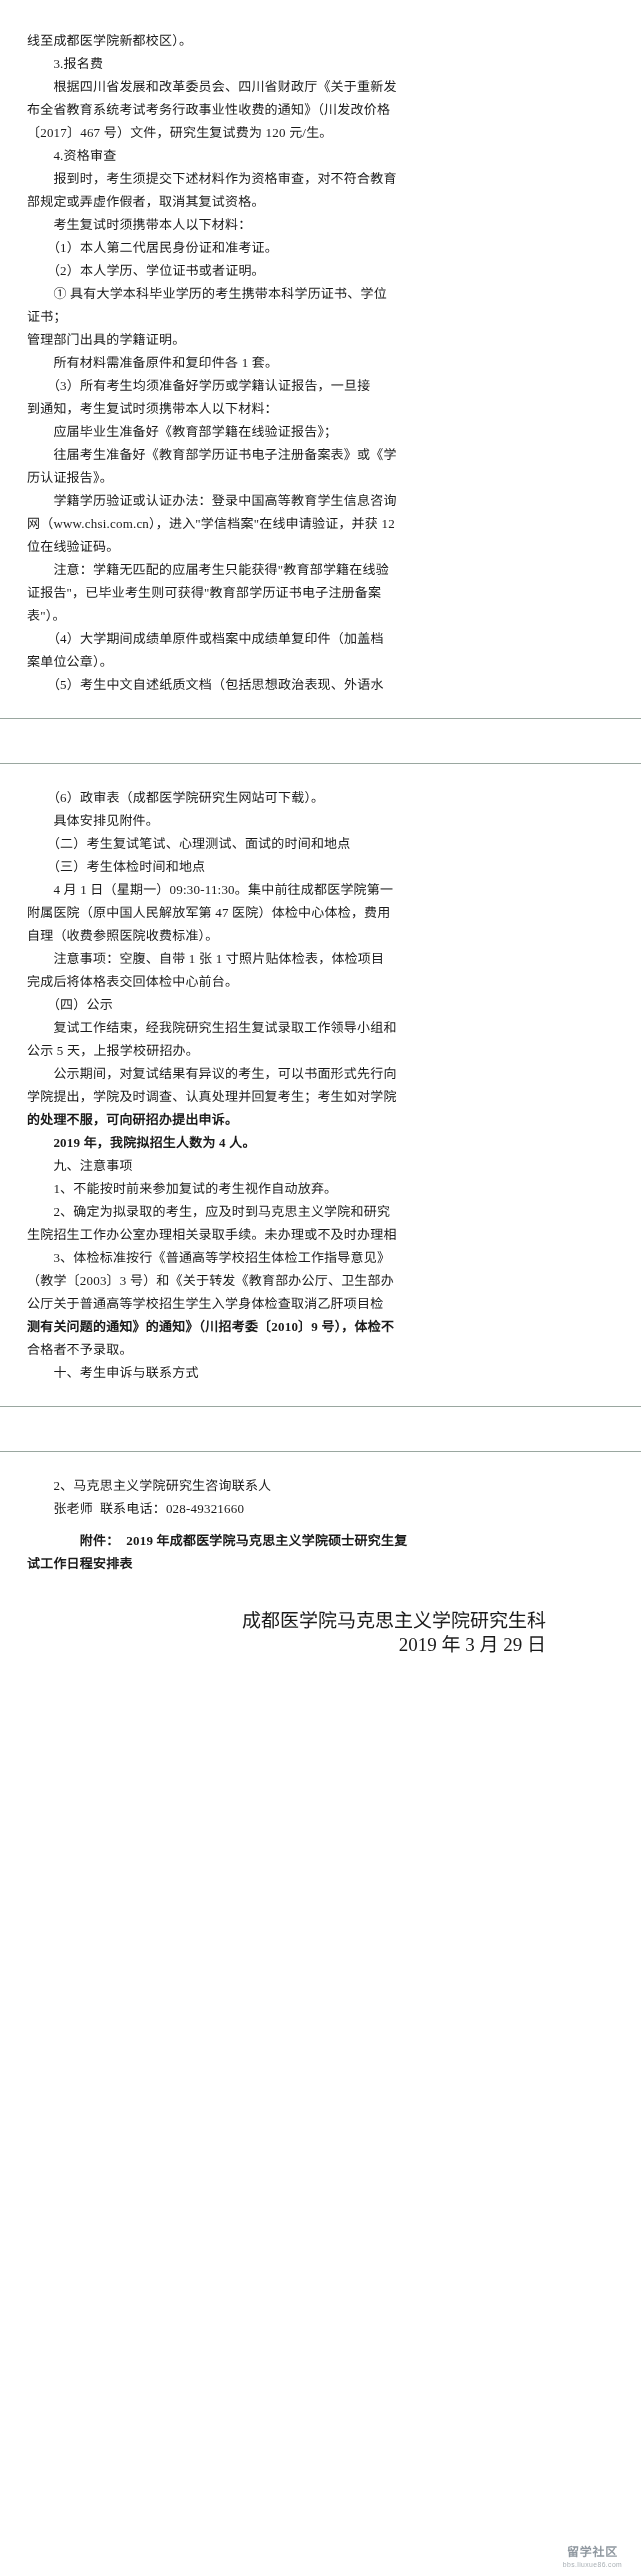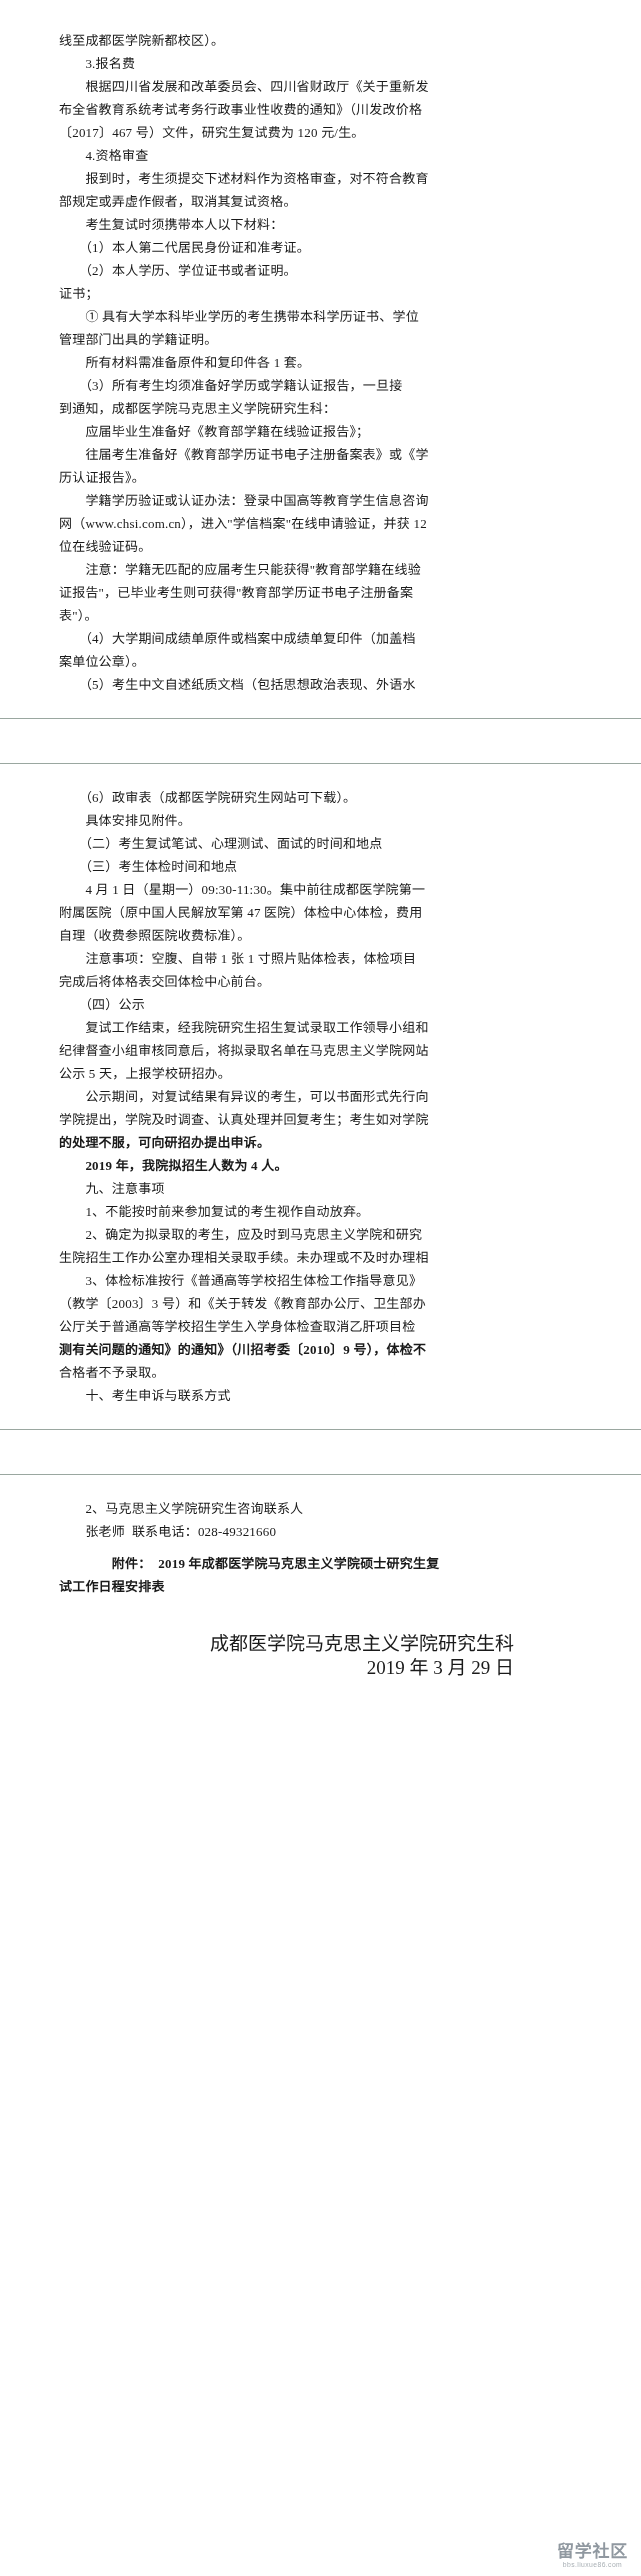--- a/index.html
+++ b/index.html
@@ -15,21 +15,21 @@
   .page {
     position: relative;
     width: 641px;
     min-height: 2576px;
     background: #ffffff;
     overflow: hidden;
   }
   .sheet {
     box-sizing: border-box;
     width: 641px;
-    padding: 0 59px;
+    padding: 0 27px;
   }
   .sheet.s1 { padding-top: 29px; }
   .sheet.s2 { padding-top: 22px; }
   .sheet.s3 { padding-top: 22px; }
 
   .divider {
     width: 641px;
     height: 0;
     border-top: 1.7px solid #9aa7a0;
     margin: 22px 0 0 0;
@@ -59,21 +59,21 @@
   .watermark {
     position: absolute;
     right: 12px;
     bottom: 8.5px;
     width: 73px;
     text-align: center;
     opacity: 0.85;
   }
   .wm-badge {
     font-family: "Liberation Sans", sans-serif;
-    font-size: 17px;
+    font-size: 12px;
     font-weight: bold;
     color: #7d8790;
     letter-spacing: 0.8px;
     line-height: 14.4px;
   }
   .wm-sub {
     font-family: "Liberation Sans", sans-serif;
     font-size: 6.8px;
     color: #9aa2a8;
     letter-spacing: 0.4px;
@@ -90,26 +90,26 @@
     <div class="ln">　　3.报名费</div>
     <div class="ln">　　根据四川省发展和改革委员会、四川省财政厅《关于重新发</div>
     <div class="ln">布全省教育系统考试考务行政事业性收费的通知》（川发改价格</div>
     <div class="ln">〔2017〕467 号）文件，研究生复试费为 120 元/生。</div>
     <div class="ln">　　4.资格审查</div>
     <div class="ln">　　报到时，考生须提交下述材料作为资格审查，对不符合教育</div>
     <div class="ln">部规定或弄虚作假者，取消其复试资格。</div>
     <div class="ln">　　考生复试时须携带本人以下材料：</div>
     <div class="ln">　　（1）本人第二代居民身份证和准考证。</div>
     <div class="ln">　　（2）本人学历、学位证书或者证明。</div>
+    <div class="ln">　　① 具有大学本科毕业学历的考生携带本科学历证书、学位</div>
     <div class="ln">证书；</div>
-    <div class="ln">　　① 具有大学本科毕业学历的考生携带本科学历证书、学位</div>
     <div class="ln">管理部门出具的学籍证明。</div>
     <div class="ln">　　所有材料需准备原件和复印件各 1 套。</div>
     <div class="ln">　　（3）所有考生均须准备好学历或学籍认证报告，一旦接</div>
-    <div class="ln">到通知，成都医学院马克思主义学院研究生科：</div>
+    <div class="ln">到通知，考生复试时须携带本人以下材料：</div>
     <div class="ln">　　应届毕业生准备好《教育部学籍在线验证报告》；</div>
     <div class="ln">　　往届考生准备好《教育部学历证书电子注册备案表》或《学</div>
     <div class="ln">历认证报告》。</div>
     <div class="ln">　　学籍学历验证或认证办法：登录中国高等教育学生信息咨询</div>
     <div class="ln">网（www.chsi.com.cn），进入"学信档案"在线申请验证，并获 12</div>
     <div class="ln">位在线验证码。</div>
     <div class="ln">　　注意：学籍无匹配的应届考生只能获得"教育部学籍在线验</div>
     <div class="ln">证报告"，已毕业考生则可获得"教育部学历证书电子注册备案</div>
     <div class="ln">表"）。</div>
     <div class="ln">　　（4）大学期间成绩单原件或档案中成绩单复印件（加盖档</div>
@@ -126,21 +126,20 @@
     <div class="ln">　　具体安排见附件。</div>
     <div class="ln">　　（二）考生复试笔试、心理测试、面试的时间和地点</div>
     <div class="ln">　　（三）考生体检时间和地点</div>
     <div class="ln">　　4 月 1 日（星期一）09:30-11:30。集中前往成都医学院第一</div>
     <div class="ln">附属医院（原中国人民解放军第 47 医院）体检中心体检，费用</div>
     <div class="ln">自理（收费参照医院收费标准）。</div>
     <div class="ln">　　注意事项：空腹、自带 1 张 1 寸照片贴体检表，体检项目</div>
     <div class="ln">完成后将体格表交回体检中心前台。</div>
     <div class="ln">　　（四）公示</div>
     <div class="ln">　　复试工作结束，经我院研究生招生复试录取工作领导小组和</div>
-    <div class="ln">纪律督查小组审核同意后，将拟录取名单在马克思主义学院网站</div>
     <div class="ln">公示 5 天，上报学校研招办。</div>
     <div class="ln">　　公示期间，对复试结果有异议的考生，可以书面形式先行向</div>
     <div class="ln">学院提出，学院及时调查、认真处理并回复考生；考生如对学院</div>
     <div class="ln blk">的处理不服，可向研招办提出申诉。</div>
     <div class="ln blk">　　2019 年，我院拟招生人数为 4 人。</div>
     <div class="ln">　　九、注意事项</div>
     <div class="ln">　　1、不能按时前来参加复试的考生视作自动放弃。</div>
     <div class="ln">　　2、确定为拟录取的考生，应及时到马克思主义学院和研究</div>
     <div class="ln">生院招生工作办公室办理相关录取手续。未办理或不及时办理相</div>
     <div class="ln">　　3、体检标准按行《普通高等学校招生体检工作指导意见》</div>

